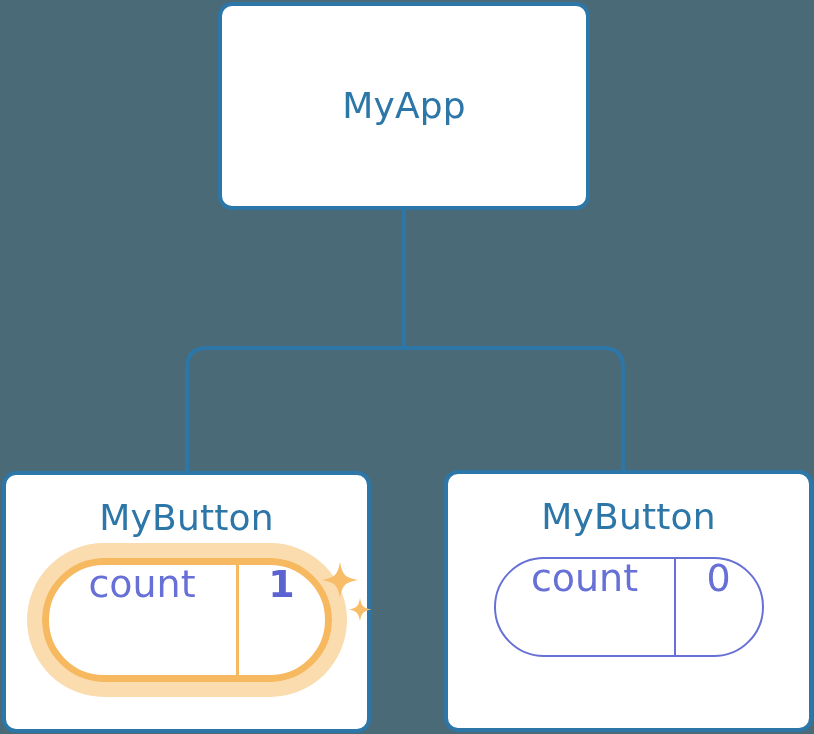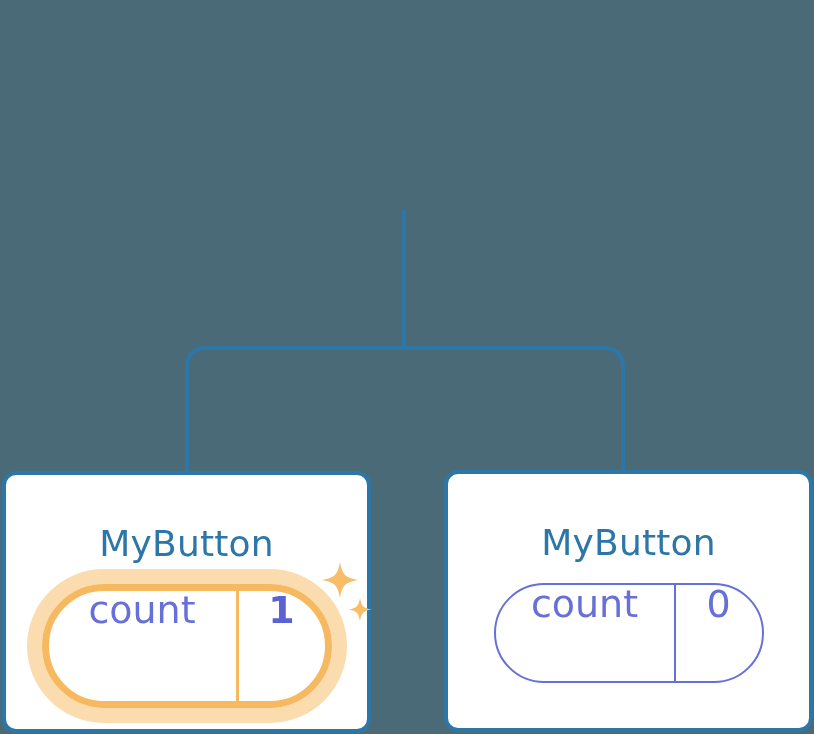--- a/index.html
+++ b/index.html
@@ -71,21 +71,21 @@
     height: 262px;
   }
   #node-child-1 {
     left: 444px;
     top: 470px;
     width: 369px;
     height: 262px;
   }
 
   .child-title-wrap {
-    margin-top: 51px;
+    margin-top: 25px;
   }
 
   
   .pill-slot {
     position: relative;
     margin-top: 22px;
     display: flex;
     align-items: center;
     justify-content: center;
   }
@@ -195,20 +195,23 @@
 
 <div id="stage">
 
   <svg id="connectors" viewBox="0 0 814 734" width="814" height="734" fill="none">
 
     <path d="M 404 210 L 404 348" stroke="#2d76a8" stroke-width="4"></path>
 
     <path d="M 187 478 L 187 368 Q 187 348 207 348 L 603 348 Q 623 348 623 368 L 623 478" stroke="#2d76a8" stroke-width="4" stroke-linecap="butt"></path>
   </svg>
 
+  <div class="node-card" id="node-root">
+    <div class="node-title">MyApp</div>
+  </div>
 
   <div class="node-card" id="node-child-0">
     <div class="child-title-wrap">
       <div class="node-title">MyButton</div>
     </div>
     <div class="pill-slot">
       <div class="pill-glow"></div>
       <div class="pill highlight">
         <div class="pill-key">count</div>
         <div class="pill-divider"></div>

